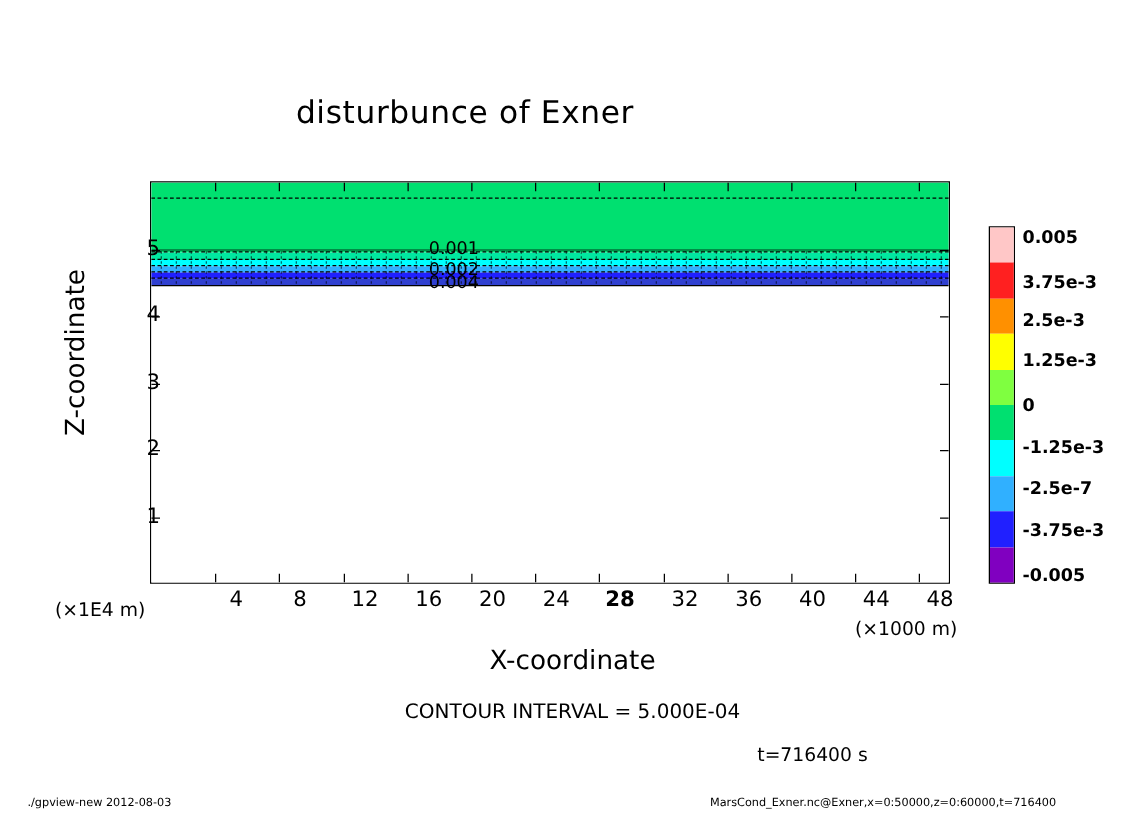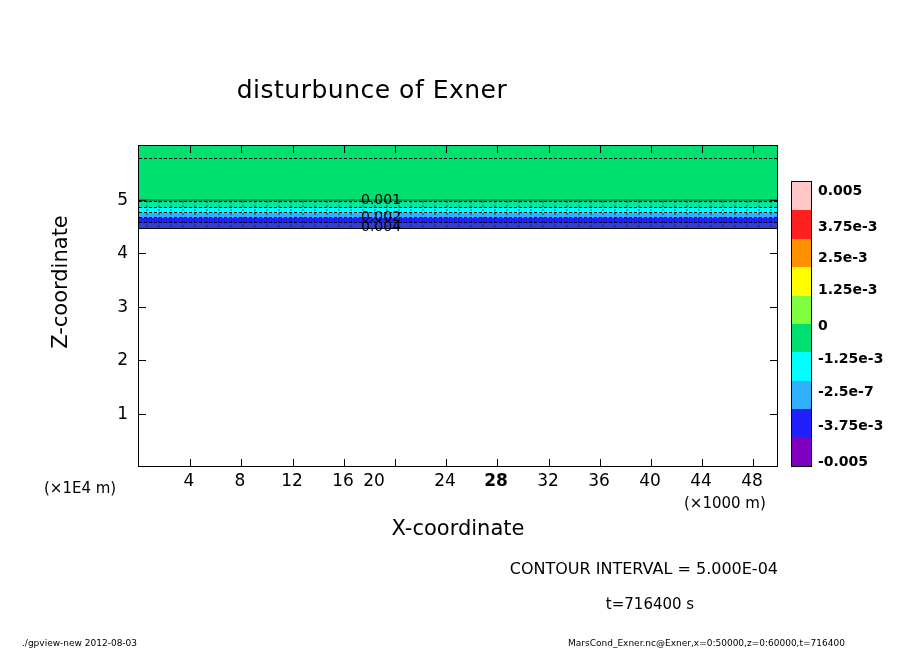--- a/index.html
+++ b/index.html
@@ -19,21 +19,21 @@
 
   #title {
     left: 0; top: 75px; width: 744px;
     text-align: center;
     font-size: 25px;
     letter-spacing: 0.5px;
   }
 
   
   #plot-frame {
-    left: 138px; top: 145px;
+    left: 120px; top: 145px;
     width: 640px; height: 322px;
     border: 1px solid #000;
     box-sizing: border-box;
     overflow: hidden;
     background: #ffffff;
   }
   
   .band { position: absolute; left: 0; width: 100%; }
 
   
@@ -77,21 +77,21 @@
   #unit-left {
     left: 44px; top: 479px;
     font-size: 15px;
   }
   #unit-right {
     left: 684px; top: 494px;
     font-size: 15px;
   }
   #contour-interval {
     left: 138px; top: 559px; width: 640px;
-    text-align: right;
+    text-align: center;
     font-size: 16px;
   }
   #time-label {
     left: 520px; top: 595px; width: 260px;
     text-align: center;
     font-size: 15px;
   }
   #footer-left {
     left: 22px; top: 638px;
     font-size: 9px;
@@ -207,21 +207,21 @@
   <div class="tick-y-left" style="top:107px;"></div>
   <div class="tick-y-right" style="top:107px;"></div>
   <div class="tick-y-left" style="top:54px;"></div>
   <div class="tick-y-right" style="top:54px;"></div>
 </div>
 
 <div class="xlabel" style="left:169px; top:470px;">4</div>
 <div class="xlabel" style="left:220px; top:470px;">8</div>
 <div class="xlabel" style="left:272px; top:470px;">12</div>
 <div class="xlabel" style="left:323px; top:470px;">16</div>
-<div class="xlabel" style="left:354px; top:470px;">20</div>
+<div class="xlabel" style="left:374px; top:470px;">20</div>
 <div class="xlabel" style="left:425px; top:470px;">24</div>
 <div class="xlabel" style="left:476px; top:470px;font-weight:bold;">28</div>
 <div class="xlabel" style="left:528px; top:470px;">32</div>
 <div class="xlabel" style="left:579px; top:470px;">36</div>
 <div class="xlabel" style="left:630px; top:470px;">40</div>
 <div class="xlabel" style="left:681px; top:470px;">44</div>
 <div class="xlabel" style="left:732px; top:470px;">48</div>
 
 <div class="ylabel-num" style="left:104px; top:403px;">1</div>
 <div class="ylabel-num" style="left:104px; top:349px;">2</div>

